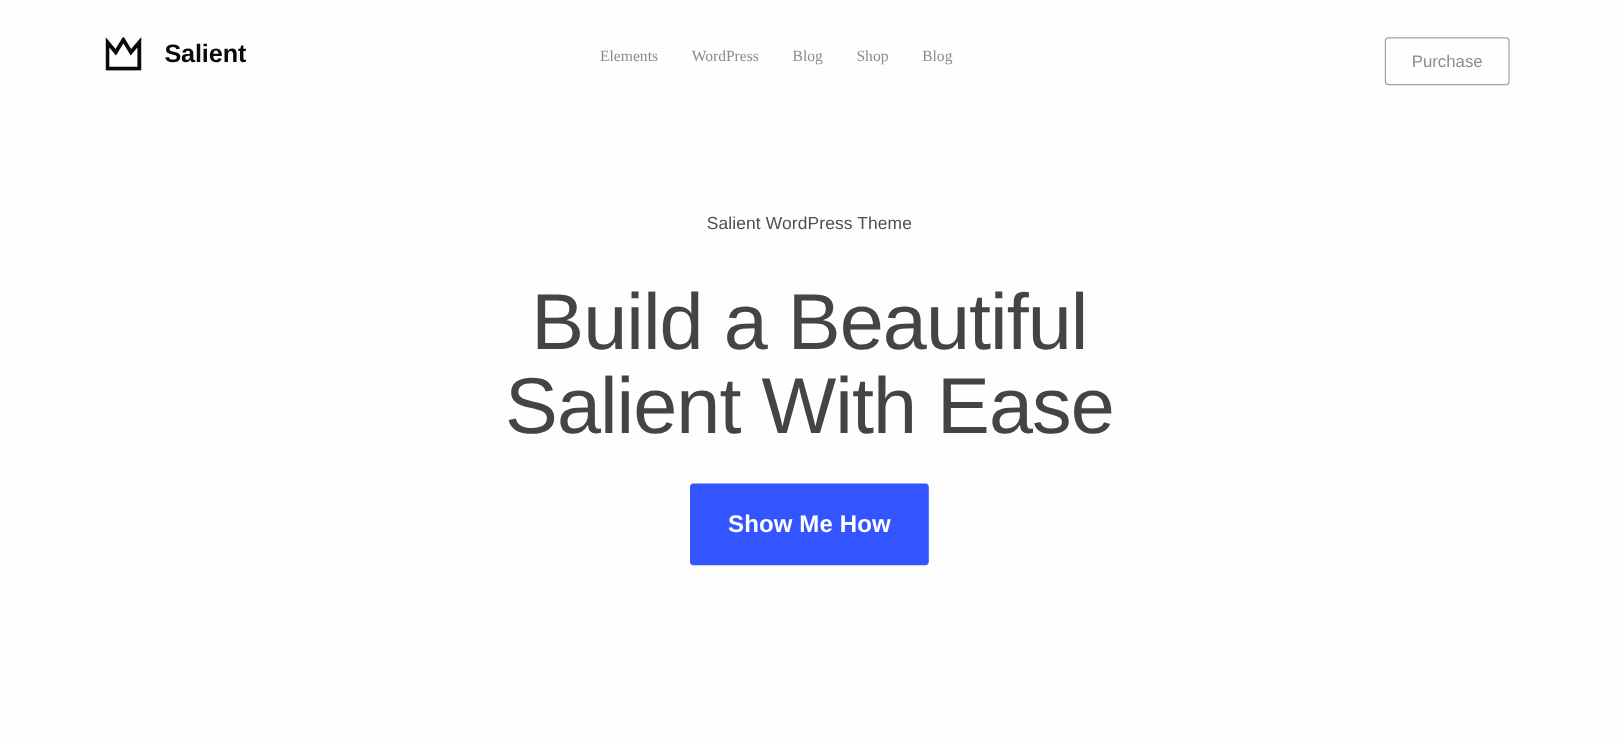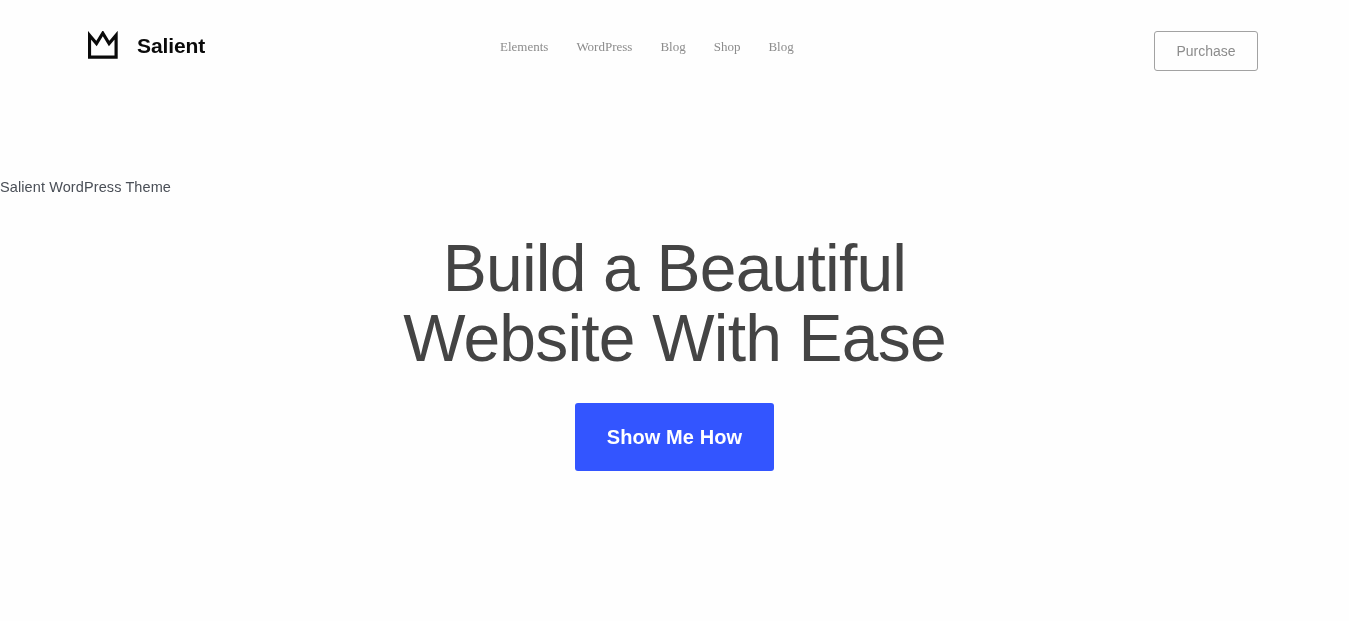--- a/index.html
+++ b/index.html
@@ -116,21 +116,21 @@
     display: flex;
     flex-direction: column;
     align-items: center;
   }
 
   .hero-eyebrow {
     position: absolute;
     top: 178px;
     left: 0;
     width: 1349px;
-    text-align: left;
+    text-align: center;
     font-family: "Liberation Sans", sans-serif;
     font-size: 14.5px;
     font-weight: normal;
     color: #4a4f57;
     line-height: 19px;
     letter-spacing: 0.1px;
   }
 
   .hero-title {
     position: absolute;
@@ -198,20 +198,20 @@
     <button class="purchase-button">Purchase</button>
 
   </header>
 
   <section class="hero">
 
     <p class="hero-eyebrow">Salient WordPress Theme</p>
 
     <h1 class="hero-title">
       <span class="line">Build a Beautiful</span>
-      <span class="line">Website With Ease</span>
+      <span class="line">Salient With Ease</span>
     </h1>
 
     <button class="hero-cta">Show Me How</button>
 
   </section>
 
 </div>
 
 </body></html>

